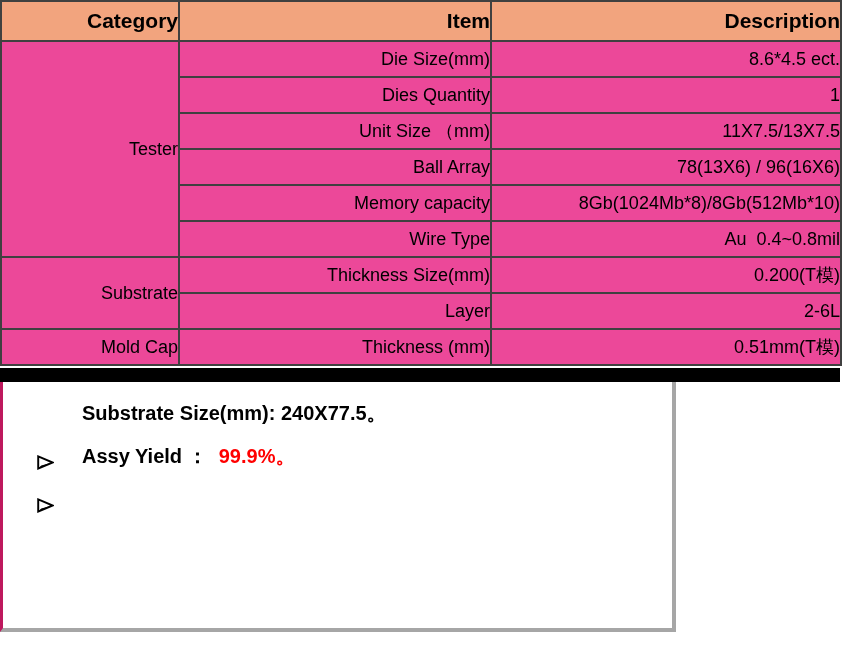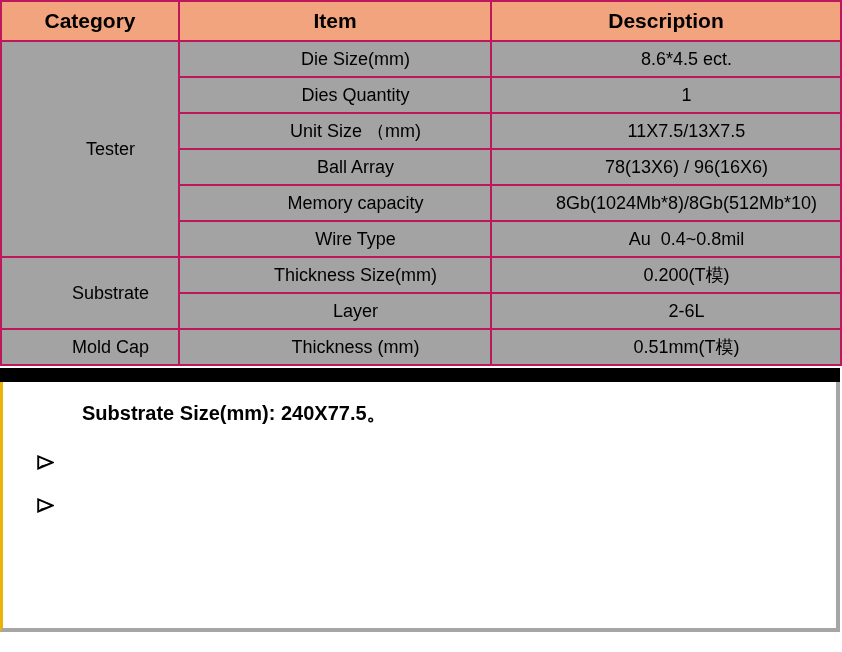--- a/index.html
+++ b/index.html
@@ -10,48 +10,48 @@
     color: #000000;
     overflow: hidden;
   }
   
   table.spec {
     border-collapse: collapse;
     width: 840px;
     table-layout: fixed;
   }
   table.spec th, table.spec td {
-    border: 2px solid #be185d;
-    text-align: center;
+    border: 2px solid #404040;
+    text-align: right;
     vertical-align: middle;
     white-space: pre-wrap;
     overflow: hidden;
   }
   table.spec th {
     background: #F2A47E;
     height: 40px;
     font-size: 21px;
     font-weight: bold;
   }
-  table.spec td { height: 36px; font-size: 18px; background: #a3a3a3; padding-left: 41px; }
+  table.spec td { height: 36px; font-size: 18px; background: #ec4899; padding-left: 41px; }
   col.c-cat  { width: 178px; }
   col.c-item { width: 312px; }
   col.c-desc { width: 350px; }
   td.cat { font-size: 18px; }
   
   .divider-bar {
     width: 840px; height: 14px;
     margin-top: 2px;
     background: #000000;
   }
   
   .notes-panel {
-    width: 840px; height: 250px;
+    width: 676px; height: 250px;
     background: #ffffff;
-    border-left: 3px solid #eab308;
+    border-left: 3px solid #be185d;
     border-right: 4px solid #A6A6A6;
     border-bottom: 4px solid #A6A6A6;
     padding: 10px 0 0 34px;
   }
   ul.notes-list { list-style: none; }
   ul.notes-list li {
     display: flex;
     align-items: center;
     height: 43px;
     font-size: 20px;
@@ -139,15 +139,16 @@
       </span>
       <span><span class="seg-black">Substrate Size(mm): 240X77.5。</span></span>
     </li>
     <li>
       <span class="bullet">
         <svg viewBox="0 0 14 12" width="17" height="15">
             <polygon points="1,1 13,6 1,11" fill="#ffffff" stroke="#000000" stroke-width="1.6"></polygon>
             <polygon points="1,11 13,6 3.5,8.5" fill="#000000"></polygon>
           </svg>
       </span>
+      <span><span class="seg-black">Assy Yield ：  </span><span class="seg-red">99.9%。</span></span>
     </li>
   </ul>
 </div>
 
 </body></html>

